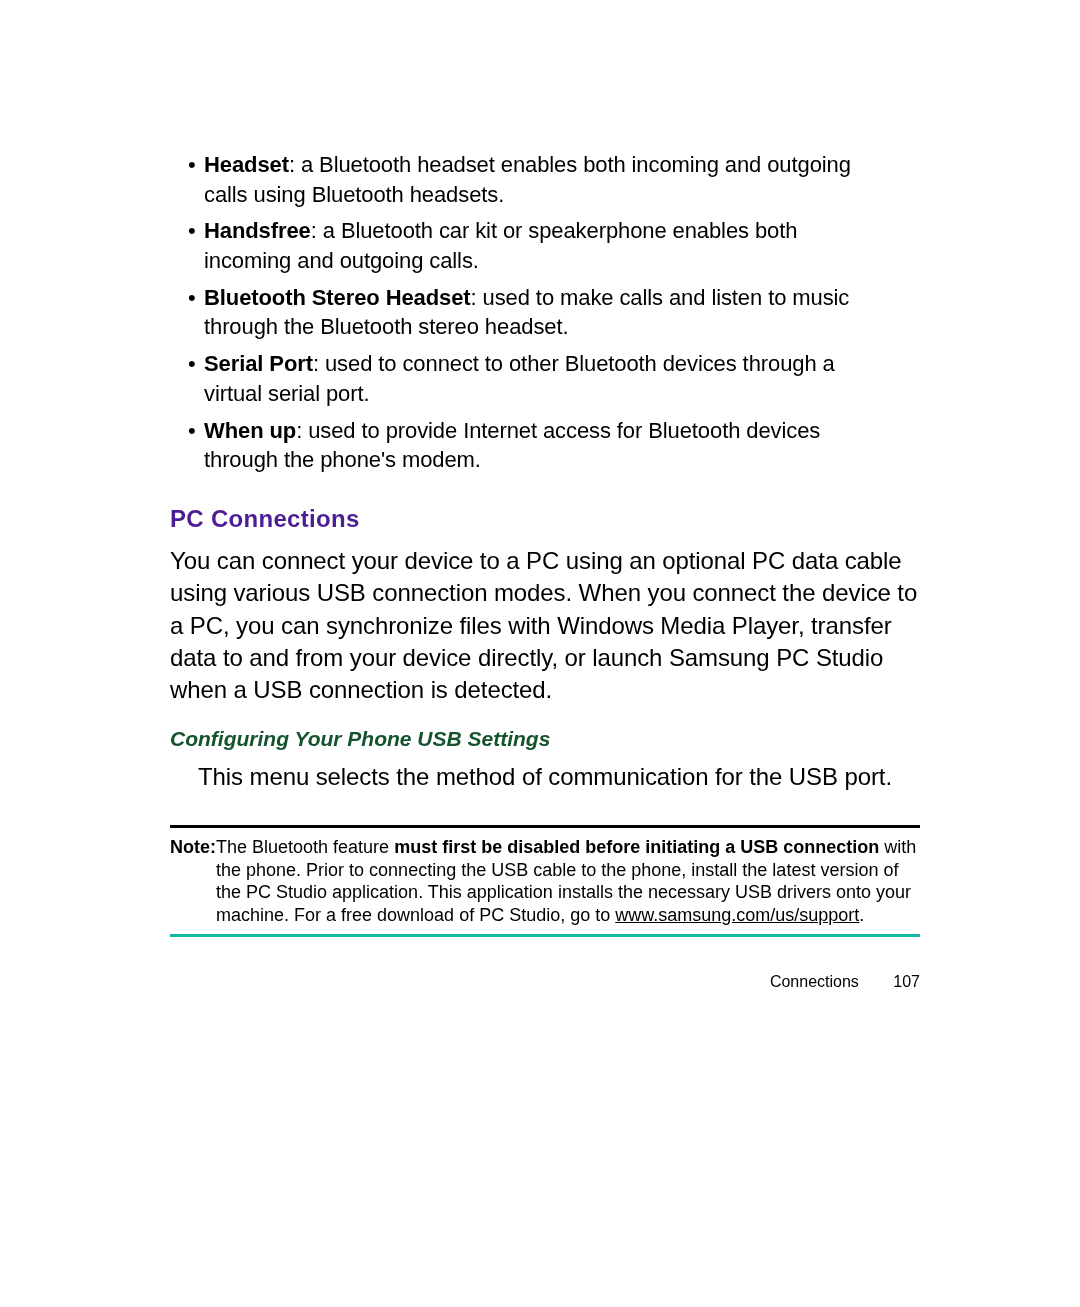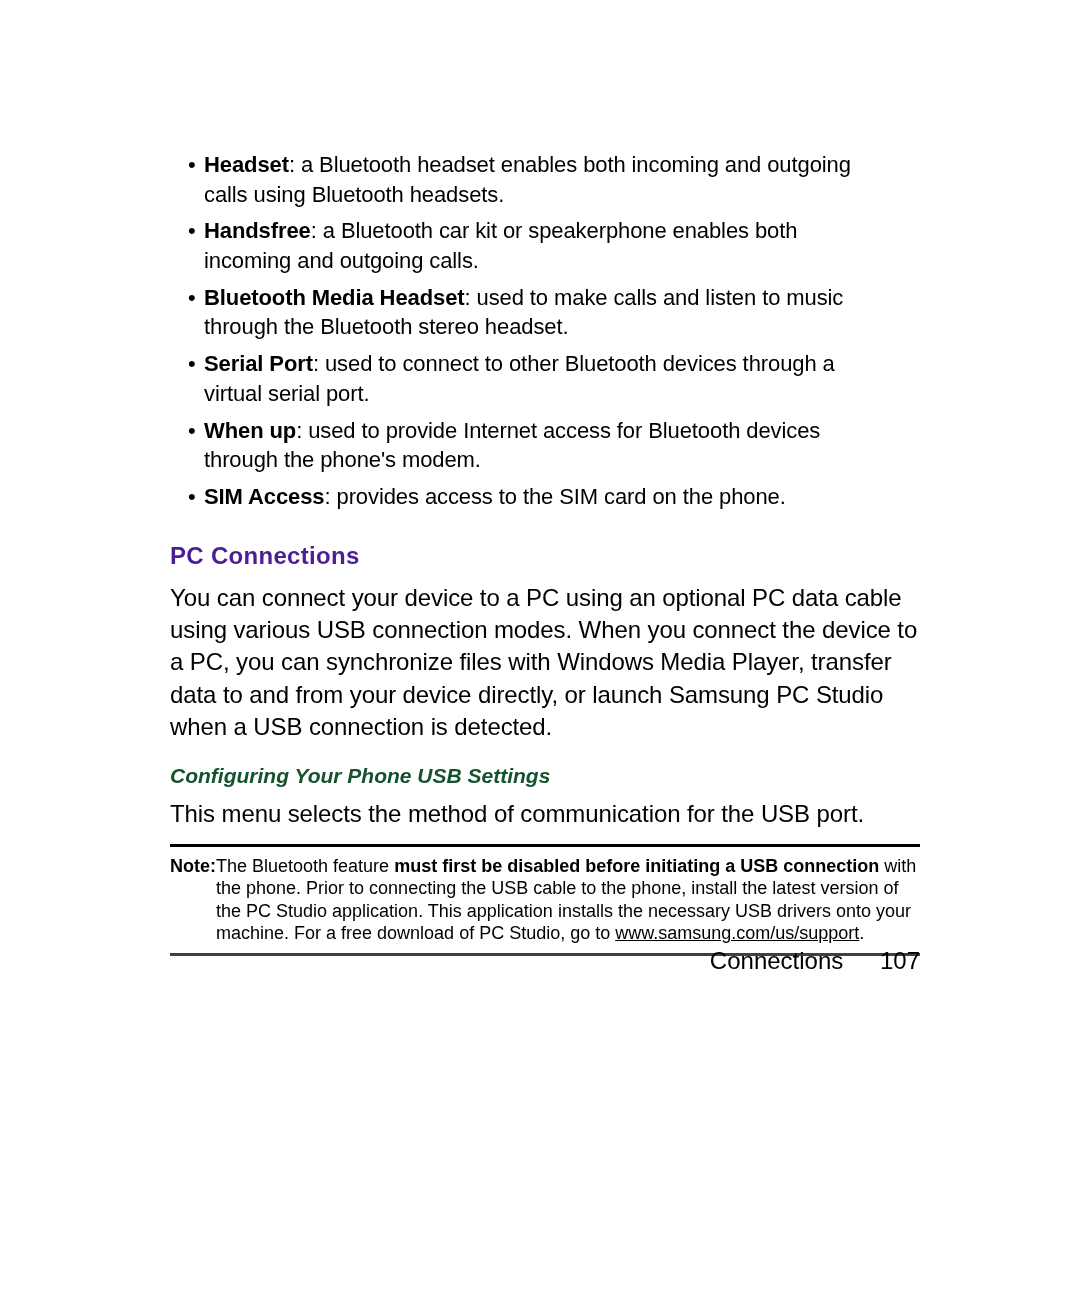--- a/index.html
+++ b/index.html
@@ -58,21 +58,21 @@
   h3.sub {
     font-family: Arial, Helvetica, sans-serif;
     font-weight: 900;
     font-style: italic;
     color: #14532d;
     font-size: 21px;
     margin: 0 0 10px 0;
   }
   .note-block {
     border-top: 3px solid #000;
-    border-bottom: 3px solid #404040;
+    border-bottom: 3px solid #14b8a6;
     padding: 8px 0;
     margin-top: 10px;
     position: relative;
     font-size: 18px;
     line-height: 1.25;
   }
   .note-block .note-label {
     font-weight: bold;
     float: left;
     width: 46px;
@@ -82,49 +82,48 @@
     margin-left: 46px;
   }
   .note-block .note-body .bold {
     font-weight: bold;
   }
   .note-block .note-body .link {
     text-decoration: underline;
   }
   .page-footer {
     position: absolute;
-    bottom: 245px;
+    bottom: 229px;
     right: 160px;
-    font-size: 24px;
+    font-size: 16px;
   }
   .page-footer .chapter {
     margin-right: 30px;
   }
 </style>
 </head>
 <body>
 
 <div class="page">
 
   <ul class="bullets">
     <li><span class="term">Headset</span><span>: a Bluetooth headset enables both incoming and outgoing calls using Bluetooth headsets.</span></li>
     <li><span class="term">Handsfree</span><span>: a Bluetooth car kit or speakerphone enables both incoming and outgoing calls.</span></li>
-    <li><span class="term">Bluetooth Media Headset</span><span>: used to make calls and listen to music through the Bluetooth stereo headset.</span></li>
+    <li><span class="term">Bluetooth Stereo Headset</span><span>: used to make calls and listen to music through the Bluetooth stereo headset.</span></li>
     <li><span class="term">Serial Port</span><span>: used to connect to other Bluetooth devices through a virtual serial port.</span></li>
     <li><span class="term">When up</span><span>: used to provide Internet access for Bluetooth devices through the phone's modem.</span></li>
-    <li><span class="term">SIM Access</span><span>: provides access to the SIM card on the phone.</span></li>
   </ul>
 
   <h2 class="section">PC Connections</h2>
 
   <p class="body">You can connect your device to a PC using an optional PC data cable using various USB connection modes. When you connect the device to a PC, you can synchronize files with Windows Media Player, transfer data to and from your device directly, or launch Samsung PC Studio when a USB connection is detected.</p>
 
   <h3 class="sub">Configuring Your Phone USB Settings</h3>
 
-  <p class="body" style="margin-bottom:14px;">This menu selects the method of communication for the USB port.</p>
+  <p class="body" style="margin-bottom:32px;text-align:center;">This menu selects the method of communication for the USB port.</p>
 
   <div class="note-block">
     <span class="note-label">Note:</span>
     <span class="note-body">
       <span>The Bluetooth feature </span><span class="bold">must first be disabled before initiating a USB connection</span><span> with the phone. Prior to connecting the USB cable to the phone, install the latest version of the PC Studio application. This application installs the necessary USB drivers onto your machine. For a free download of PC Studio, go to </span><span class="link">www.samsung.com/us/support</span><span>.</span>
     </span>
     <div style="clear:both"></div>
   </div>
 
   <div class="page-footer">

